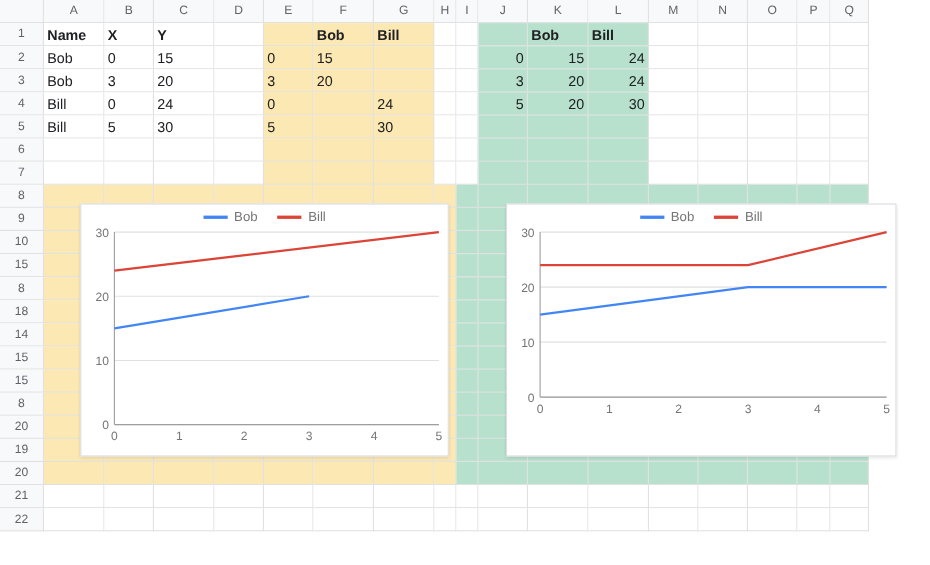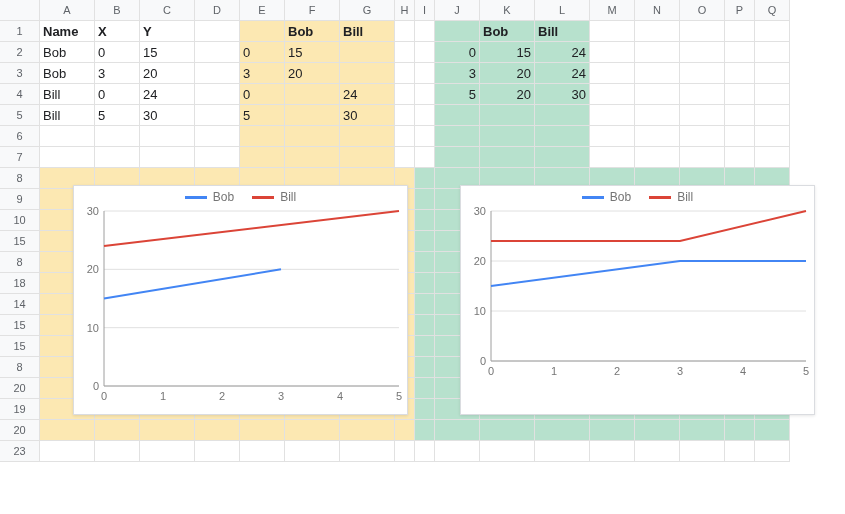--- a/index.html
+++ b/index.html
@@ -490,21 +490,41 @@
       <div class="cell green" style="width: 45px;"></div>
       <div class="cell green" style="width: 55px;"></div>
       <div class="cell green" style="width: 55px;"></div>
       <div class="cell green" style="width: 45px;"></div>
       <div class="cell green" style="width: 45px;"></div>
       <div class="cell green" style="width: 45px;"></div>
       <div class="cell green" style="width: 30px;"></div>
       <div class="cell green" style="width: 35px;"></div>
     </div>
     <div class="row">
-      <div class="rowhdr" style="width: 40px;">23</div>
+      <div class="rowhdr" style="width: 40px;">21</div>
+      <div class="cell" style="width: 55px;"></div>
+      <div class="cell" style="width: 45px;"></div>
+      <div class="cell" style="width: 55px;"></div>
+      <div class="cell" style="width: 45px;"></div>
+      <div class="cell" style="width: 45px;"></div>
+      <div class="cell" style="width: 55px;"></div>
+      <div class="cell" style="width: 55px;"></div>
+      <div class="cell" style="width: 20px;"></div>
+      <div class="cell" style="width: 20px;"></div>
+      <div class="cell" style="width: 45px;"></div>
+      <div class="cell" style="width: 55px;"></div>
+      <div class="cell" style="width: 55px;"></div>
+      <div class="cell" style="width: 45px;"></div>
+      <div class="cell" style="width: 45px;"></div>
+      <div class="cell" style="width: 45px;"></div>
+      <div class="cell" style="width: 30px;"></div>
+      <div class="cell" style="width: 35px;"></div>
+    </div>
+    <div class="row">
+      <div class="rowhdr" style="width: 40px;">22</div>
       <div class="cell" style="width: 55px;"></div>
       <div class="cell" style="width: 45px;"></div>
       <div class="cell" style="width: 55px;"></div>
       <div class="cell" style="width: 45px;"></div>
       <div class="cell" style="width: 45px;"></div>
       <div class="cell" style="width: 55px;"></div>
       <div class="cell" style="width: 55px;"></div>
       <div class="cell" style="width: 20px;"></div>
       <div class="cell" style="width: 20px;"></div>
       <div class="cell" style="width: 45px;"></div>

